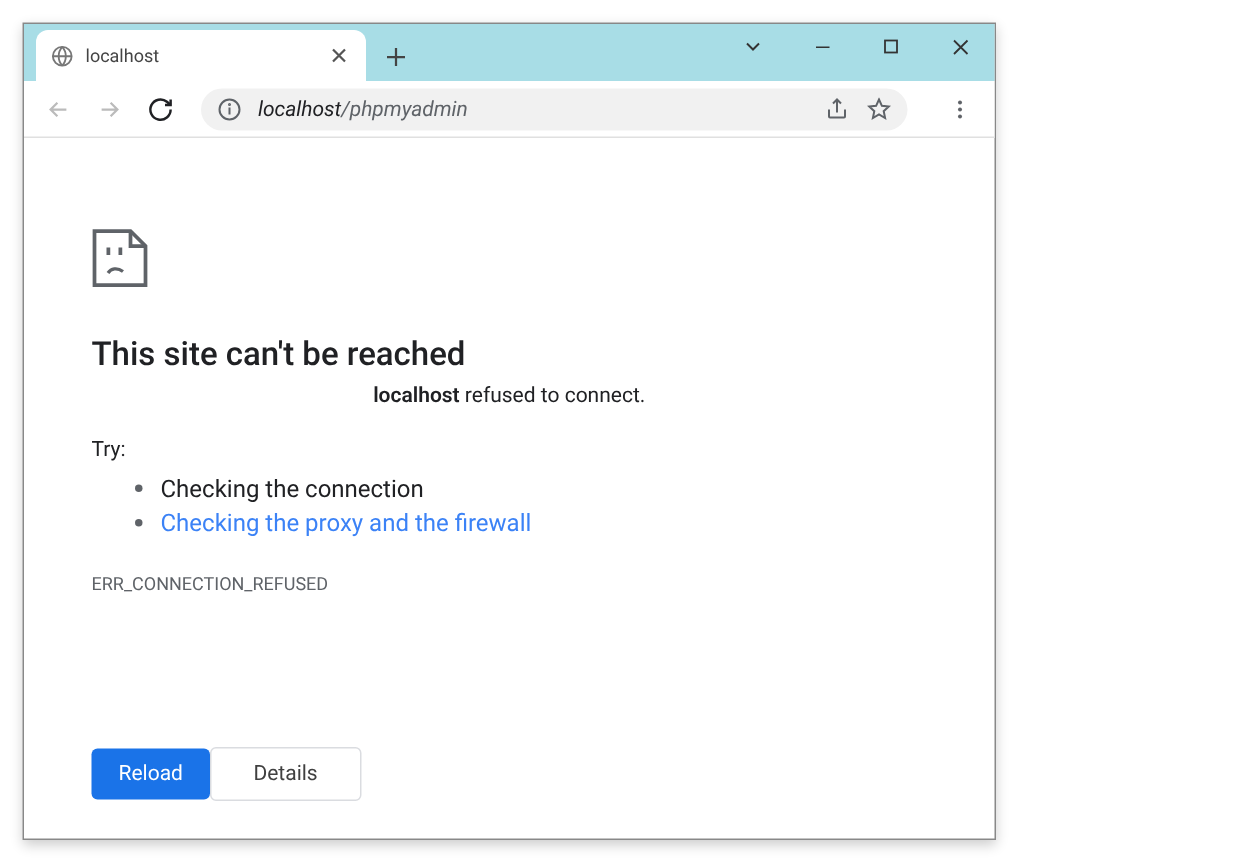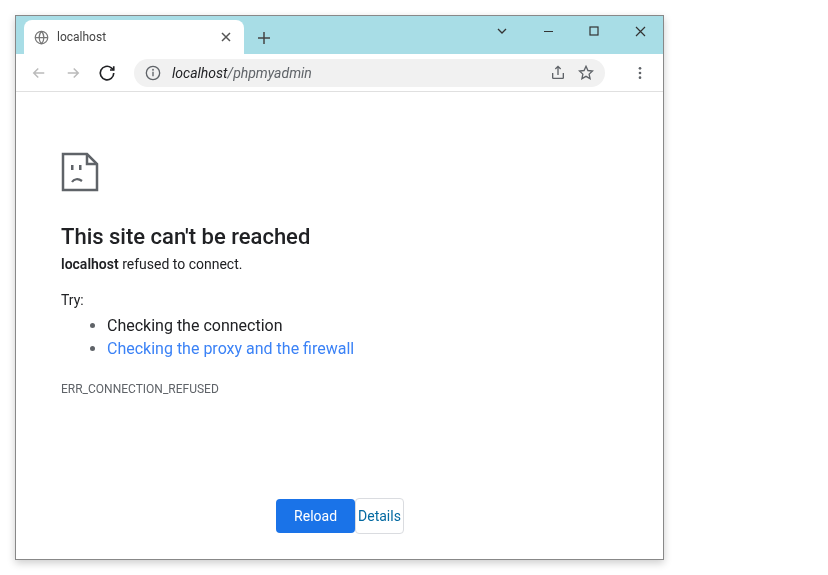--- a/index.html
+++ b/index.html
@@ -167,20 +167,21 @@
     }
     .page-title {
       font-size: 22px;
       font-weight: 500;
       margin-bottom: 7px;
       color: #202124;
     }
     .error-msg {
       font-size: 14px;
       margin-bottom: 20px;
+      text-align: center;
     }
     .error-host {
       font-weight: 600;
     }
     .try-label {
       font-size: 14px;
       margin-bottom: 8px;
     }
     .suggestions {
       list-style: disc;
@@ -202,37 +203,37 @@
     .error-code {
       font-size: 12px;
       color: #5f6368;
     }
     .button-row {
       position: absolute;
       bottom: 25px;
       left: 45px;
       right: 44px;
       display: flex;
-      justify-content: center;
+      justify-content: flex-start;
       align-items: center;
     }
     .reload-btn {
       background: #1a73e8;
       color: #fff;
       border: none;
       padding: 9px 18px;
       border-radius: 4px;
       font-size: 14px;
       cursor: pointer;
     }
     .details-btn {
       background: #fff;
-      color: #0369a1;
+      color: #404040;
       border: 1px solid #dadce0;
-      padding: 9px 2px;
+      padding: 9px 28px;
       border-radius: 4px;
       font-size: 14px;
       cursor: pointer;
     }
   </style>
 </head>
 <body>
 
 <div class="window">
 

